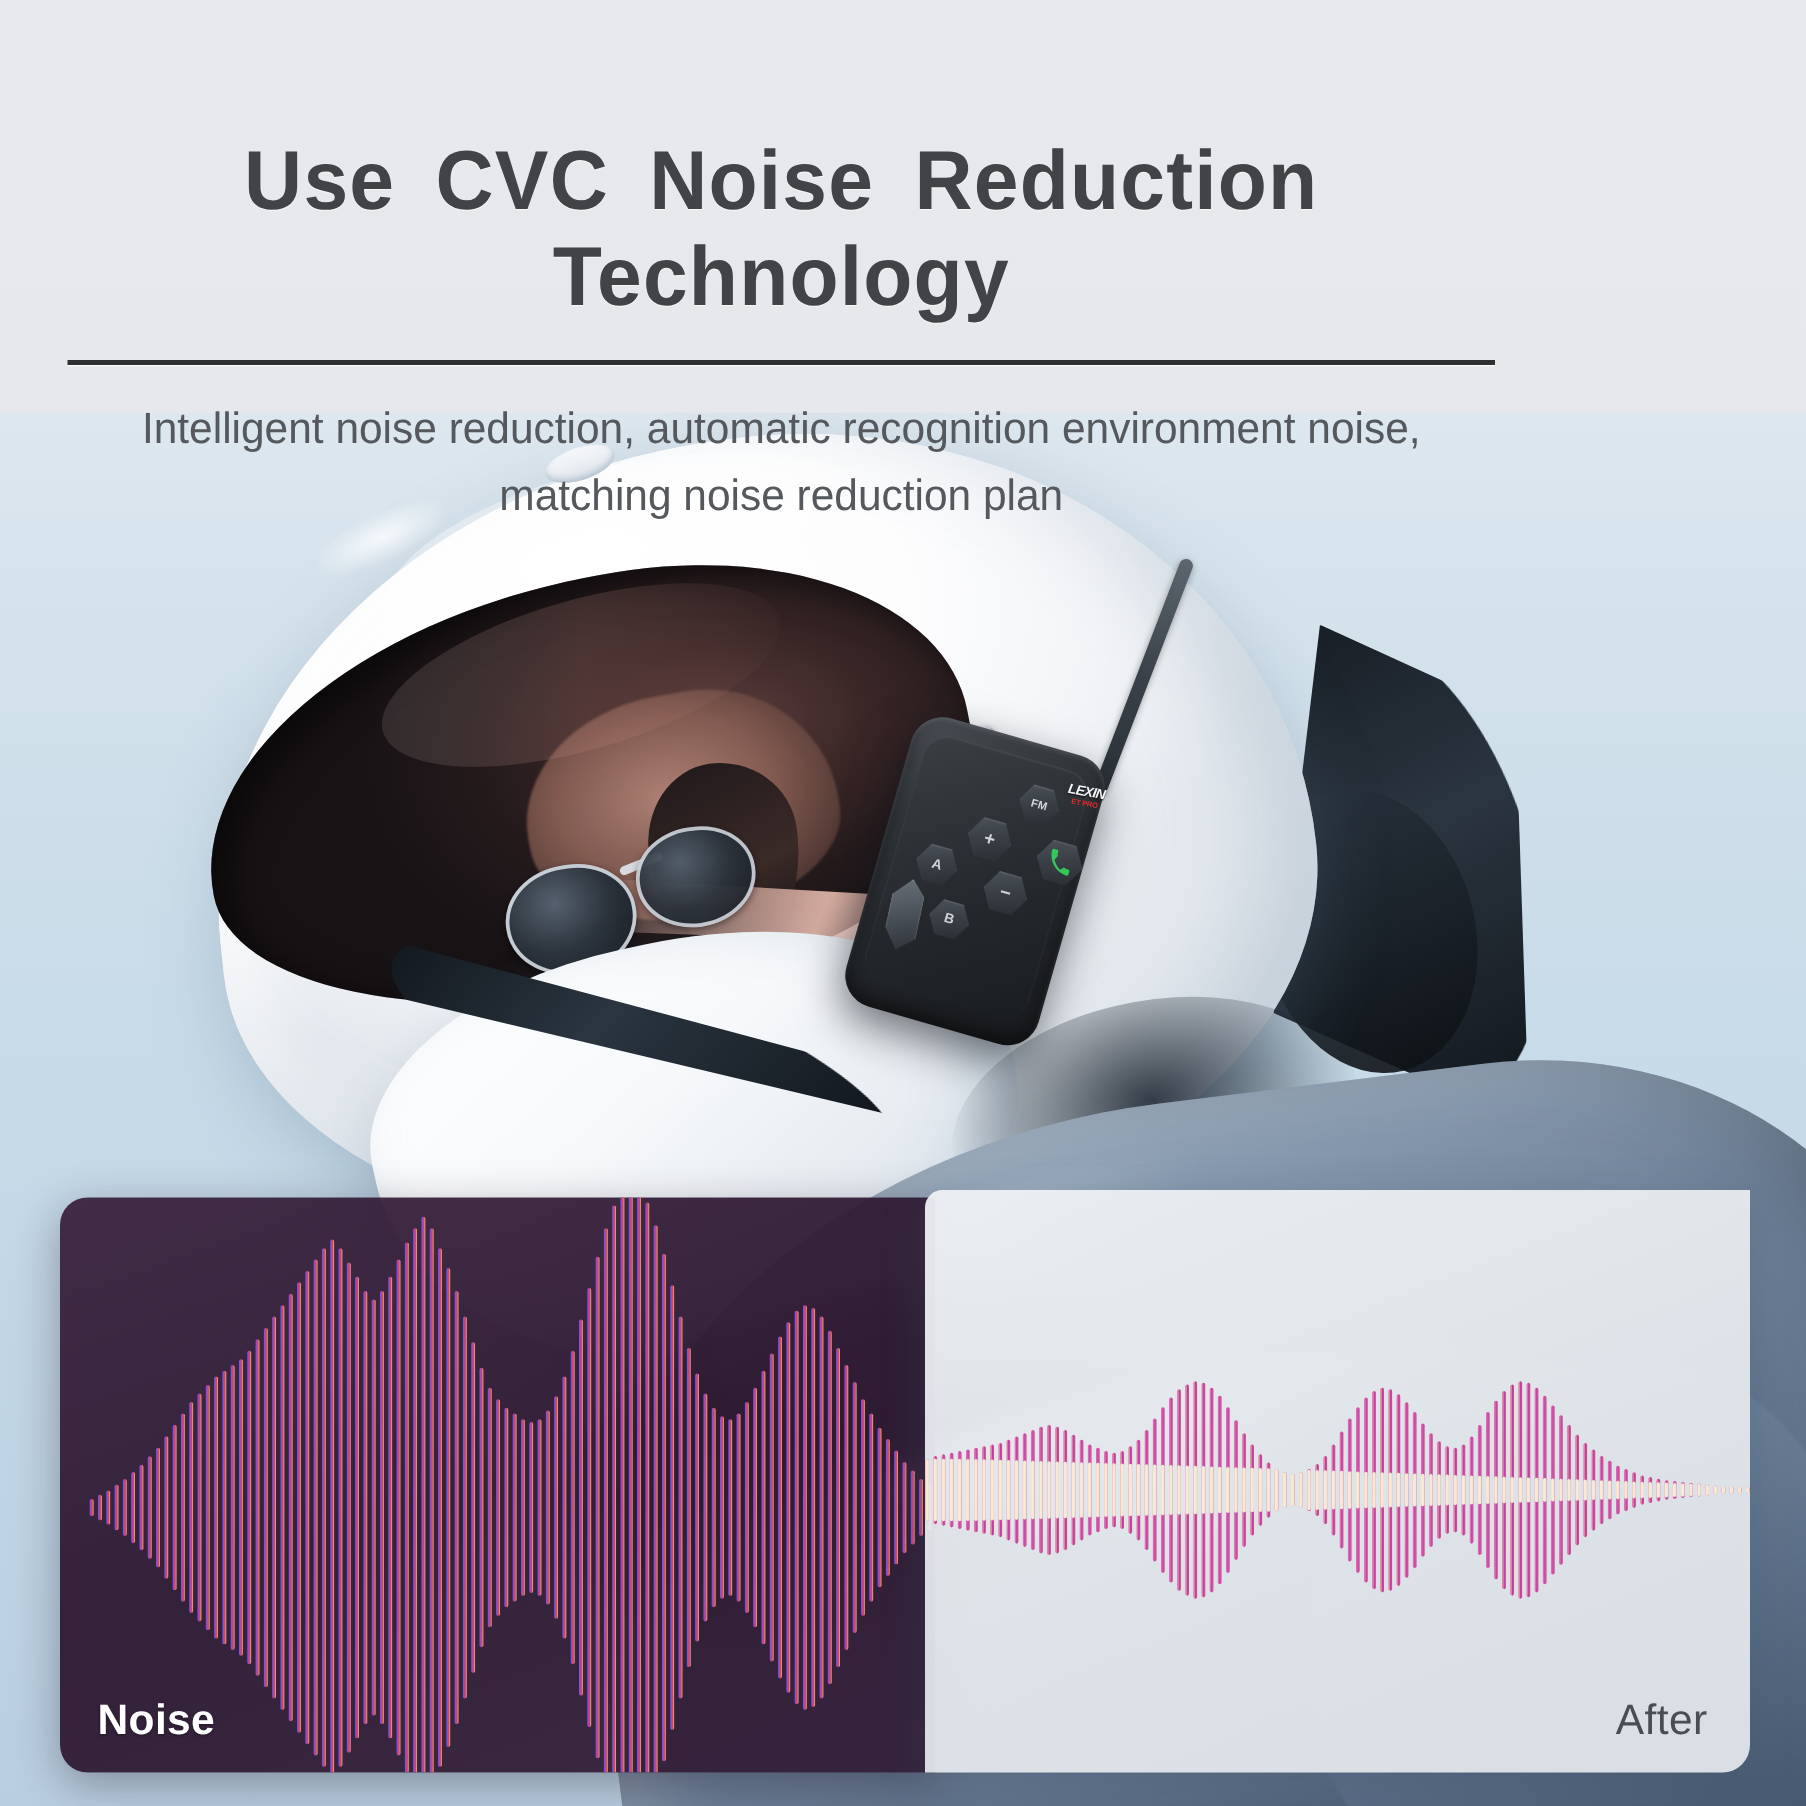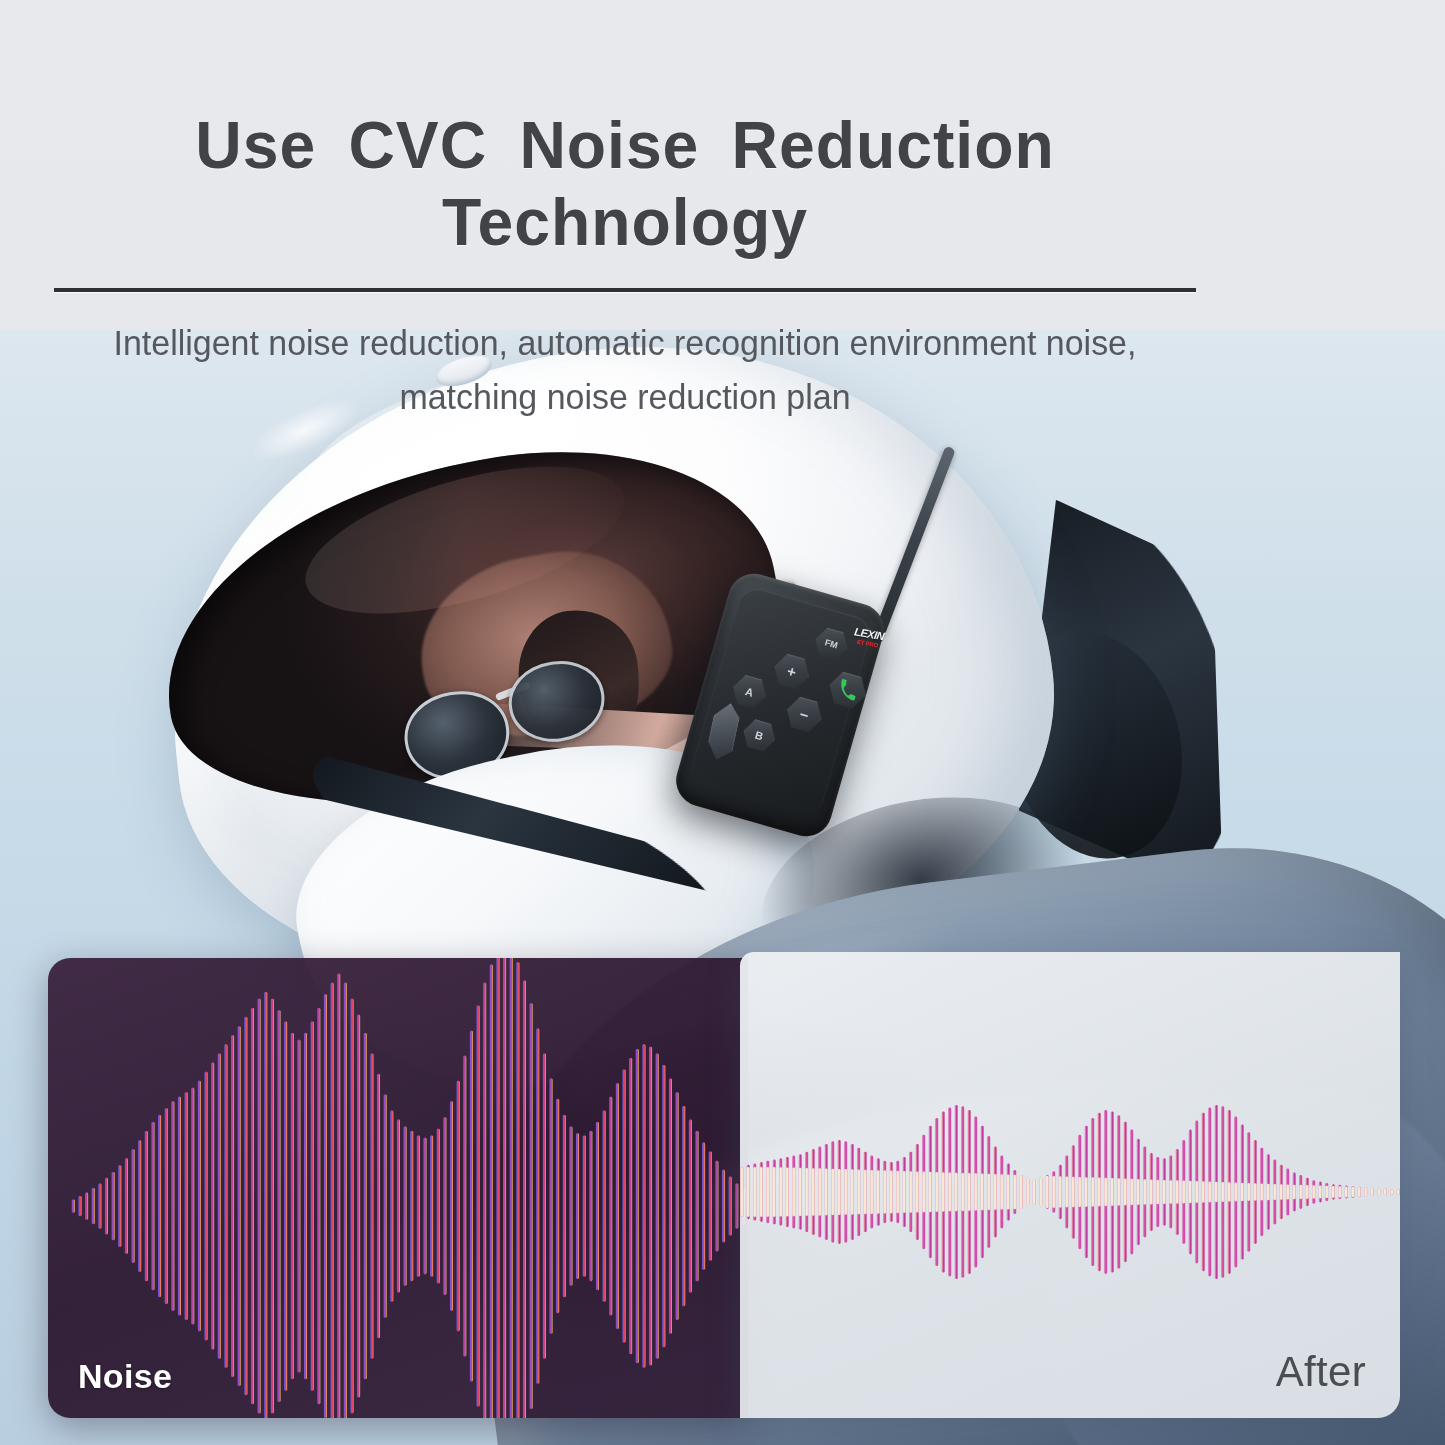--- a/index.html
+++ b/index.html
@@ -321,21 +321,21 @@
   }
 
   .label-before {
     position:absolute; left:30px; bottom:22px;
     color:#ffffff; font-size:34px; font-weight:bold;
     letter-spacing:.3px;
     text-shadow:0 1px 3px rgba(0,0,0,.4);
   }
   .label-after {
     position:absolute; right:34px; bottom:22px;
-    color:#4a4d52; font-size:42px; font-weight:normal;
+    color:#4a4d52; font-size:34px; font-weight:normal;
     letter-spacing:.3px;
   }
 
   .wave { position:absolute; left:0; top:0; width:100%; height:100%; }
   .wave svg { width:100%; height:100%; display:block; }
 </style>
 </head>
 <body>
 
 <div id="poster">

